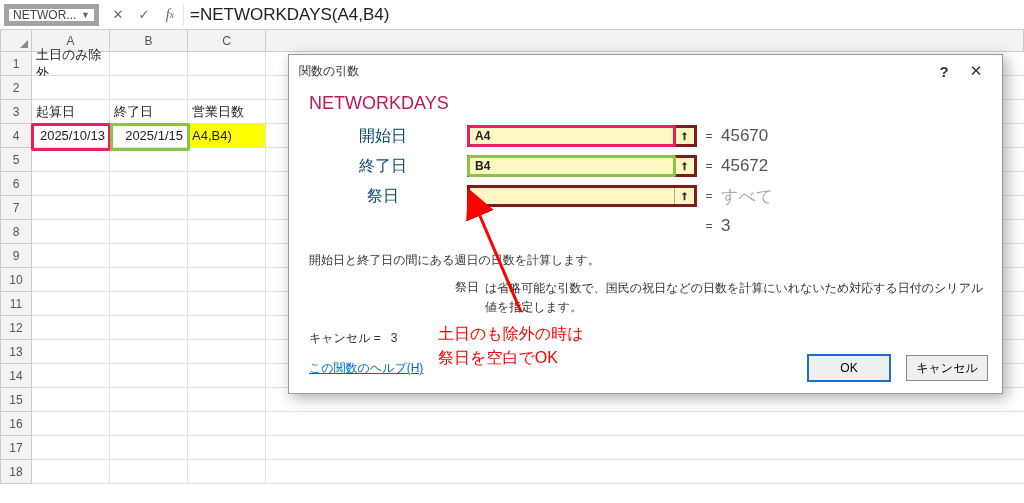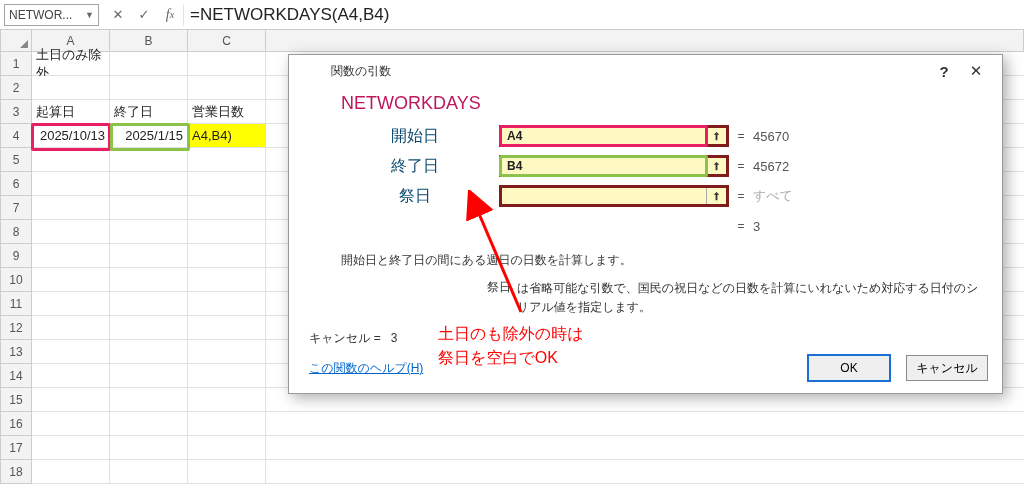--- a/index.html
+++ b/index.html
@@ -1,20 +1,20 @@
 <!DOCTYPE html>
 <html><head>
 <meta charset="utf-8">
 <style>
   * { box-sizing: border-box; margin: 0; padding: 0; }
   body { font-family: "Meiryo", "MS PGothic", sans-serif; font-size: 12px; background: #fff; width: 1024px; height: 503px; overflow: hidden; position: relative; }
 
   
   .formula-area { height: 30px; border-bottom: 1px solid #ccc; display: flex; align-items: center; background:#fff; }
-  .name-box { width: 95px; height: 22px; border: 1px solid #a3a3a3; margin-left: 4px; display:flex; align-items:center; padding:0 4px; font-size:12px; color:#444; position:relative; }
+  .name-box { width: 95px; height: 22px; border: 5px solid #a3a3a3; margin-left: 4px; display:flex; align-items:center; padding:0 4px; font-size:12px; color:#444; position:relative; }
   .name-box .dd { margin-left:auto; font-size:9px; color:#666; }
   .fb-btn { width:26px; height:22px; display:flex; align-items:center; justify-content:center; color:#666; font-size:13px; }
   .fb-btn.fx { font-style: italic; font-family: "Times New Roman", serif; font-size:14px; }
   .formula-input { flex:1; height:22px; border-left:1px solid #e5e5e5; padding:0 6px; display:flex; align-items:center; font-size:17px; color:#222; }
 
   
   .sheet { position:relative; }
   .col-headers { display:flex; height:22px; }
   .corner { width:32px; border:1px solid #ccc; border-top:none; background:#f3f3f3; position:relative; }
   .corner::after { content:""; position:absolute; right:3px; bottom:3px; border-left:8px solid transparent; border-bottom:8px solid #888; }
@@ -33,37 +33,37 @@
   .cell.rest { flex:1; border-right:none; }
   .right { justify-content:flex-end; }
   .cell.yellow { background:#ffff00; }
 
   
   .hl { position:absolute; pointer-events:none; border-width:3px; border-style:solid; border-radius:2px; }
   .hl-pink { border-color:#e91e63; }
   .hl-green { border-color:#8bc34a; }
 
   
-  .dialog { position:absolute; left:288px; top:54px; width:715px; height:340px; background:#fff; border:1px solid #9a9a9a; box-shadow:4px 4px 14px rgba(0,0,0,.32); z-index:5;padding-left:32px; }
+  .dialog { position:absolute; left:288px; top:54px; width:715px; height:340px; background:#fff; border:1px solid #9a9a9a; box-shadow:4px 4px 14px rgba(0,0,0,.32); z-index:5; }
   .dlg-title { height:32px; display:flex; align-items:center; padding:0 10px; font-size:12px; color:#333; }
   .dlg-title .sp { flex:1; }
   .dlg-x { width:32px; height:30px; display:flex; align-items:center; justify-content:center; font-size:15px; color:#333; }
   .dlg-x.help { font-weight:bold; }
   .dlg-body { padding:6px 18px 0 18px; }
   .func-name { font-size:18px; color:#be185d; margin-bottom:8px; margin-left:2px; }
 
   .arg-row { display:flex; align-items:center; height:28px; margin-bottom:2px; }
   .arg-label { width:160px; text-align:center; padding-right:8px; font-size:16px; color:#0c4a6e; }
   .arg-input-wrap { width:230px; height:22px; border:3px solid #7f1d1d; display:flex; background:#fef9c3; position:relative; }
   .arg-input { flex:1; border:none; outline:none; padding:0 5px; font-size:12px; font-weight:bold; color:#222; background:transparent; }
   .arg-input.plain { font-weight:normal; }
   .ref-btn { width:20px; border-left:1px solid #aaa; display:flex; align-items:center; justify-content:center; }
   .ref-btn svg { width:11px; height:11px; }
   .arg-eq { width:24px; text-align:center; color:#555; }
-  .arg-val { color:#555; font-size:13px; }
+  .arg-val { color:#555; font-size:17px; }
   .arg-val.dim { color:#aaa; }
 
   .arg-row .hlbox { position:absolute; inset:-3px 18px -3px -3px; border:3px solid; border-radius:2px; pointer-events:none; }
 
   .desc1 { margin-top:12px; font-size:12px; color:#333; margin-left:2px; }
   .desc2 { margin-top:10px; display:flex; font-size:12px; color:#333; }
   .desc2 .lbl { width:178px; text-align:right; padding-right:6px; }
   .desc2 .txt { flex:1; line-height:1.6; }
 
   .result-line { position:absolute; left:20px; bottom:46px; font-size:12px; color:#333; }

